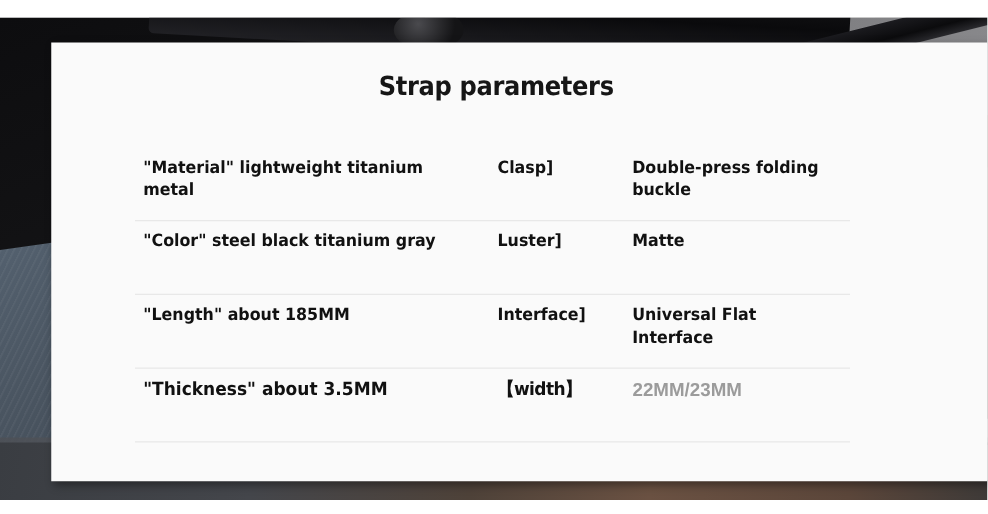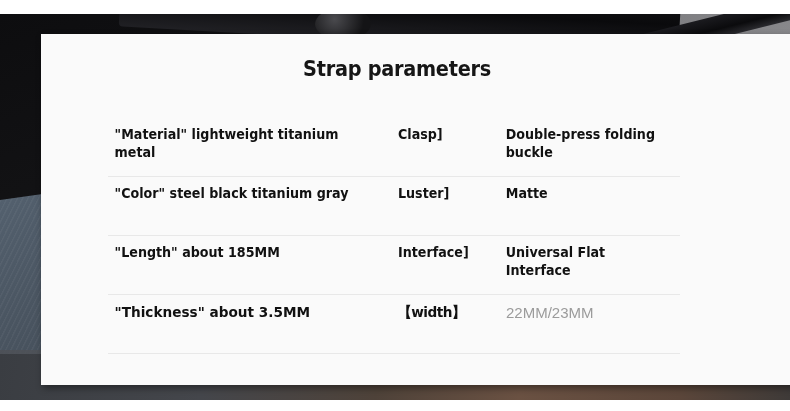--- a/index.html
+++ b/index.html
@@ -189,21 +189,21 @@
     flex: 0 0 104px;
   }
   .cell-value {
     flex: 1 1 auto;
     padding-left: 4px;
   }
 
   
   .row-width .cell-value {
     font-family: "Liberation Sans", sans-serif;
-    font-weight: normal;
+    font-weight: bold;
     font-size: 15px;
     color: #9b9b9b;
     transform: none;
   }
   .row-width .cell-key {
     letter-spacing: -0.5px;
   }
   .row-width .cell-label,
   .row-width .cell-key {
     font-size: 14.5px;

